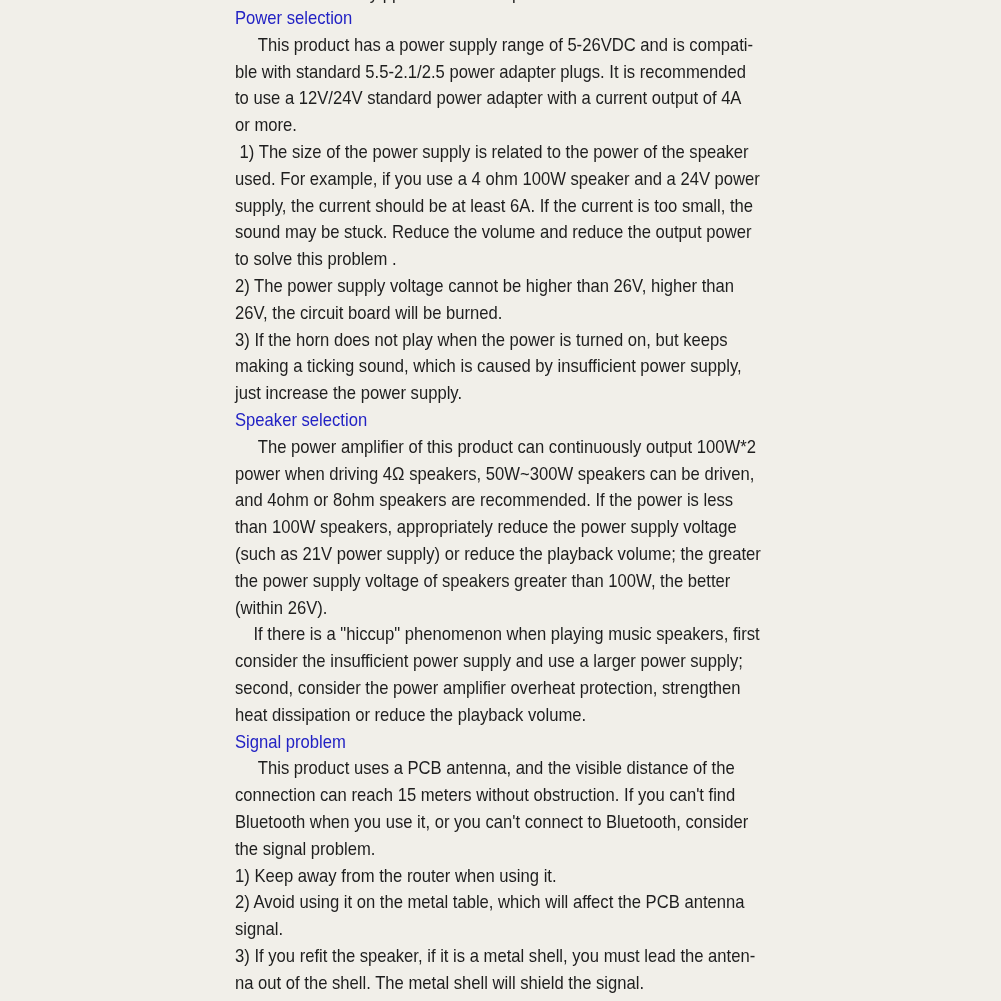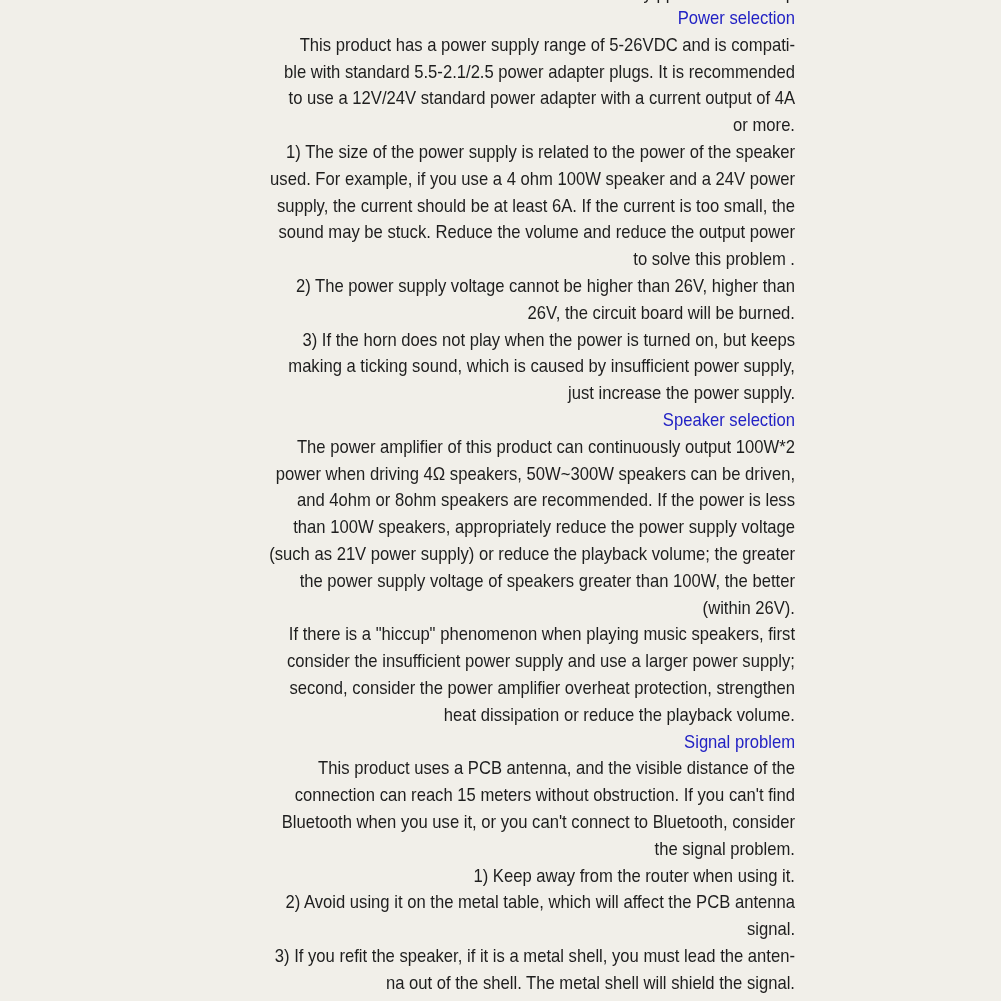--- a/index.html
+++ b/index.html
@@ -7,21 +7,20 @@
     width: 1001px;
     height: 1001px;
     background: #f1efe9;
     overflow: hidden;
     font-family: "Liberation Sans", sans-serif;
   }
   .page {
     position: relative;
     width: 1001px;
     height: 880px;
-    text-align: right;
   }
   .content {
     position: absolute;
     left: 235px;
     top: 0;
     width: 640px;
     transform: scaleX(0.875);
     transform-origin: 0 0;
     font-size: 19px;
     line-height: 26.8px;

